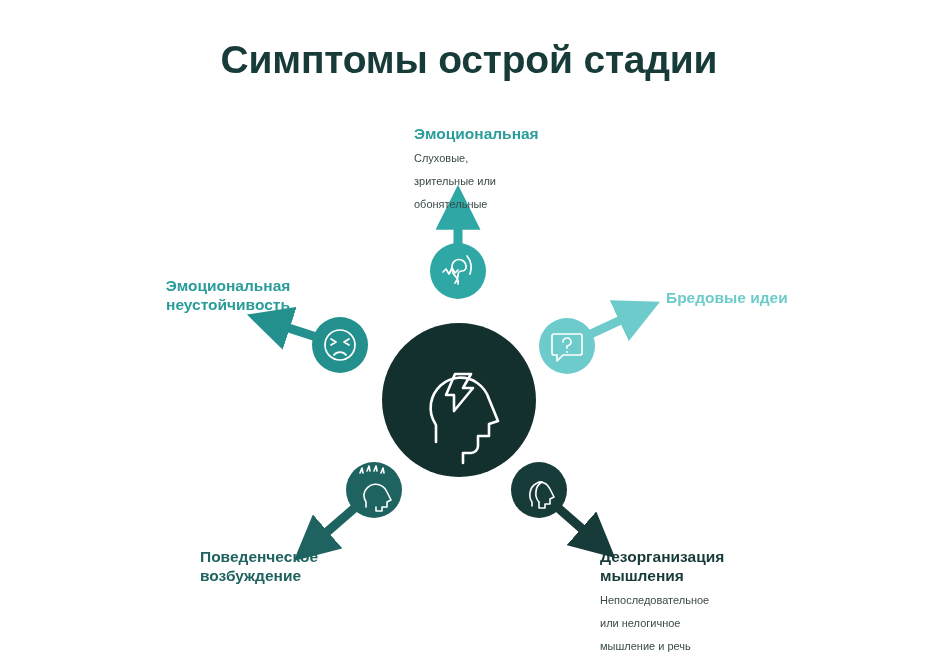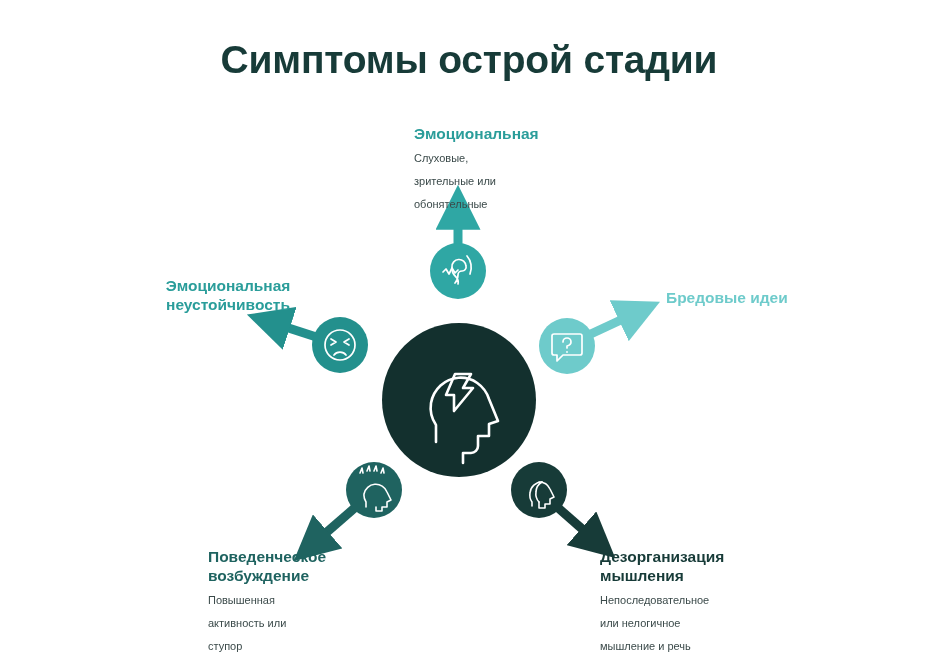--- a/index.html
+++ b/index.html
@@ -49,21 +49,21 @@
     font-size: 11px;
     line-height: 23px;
     color: #3b4a4a;
     margin: 0;
     white-space: pre-line;
   }
   
   #label-hallucinations { top: 124px; left: 414px; width: 190px; }
   #label-emotional      { top: 276px; left: 148px; width: 160px; text-align: center; }
   #label-delusions      { top: 288px; left: 666px; width: 190px; }
-  #label-behavioral     { top: 547px; left: 208px; width: 190px; }
+  #label-behavioral     { top: 547px; left: 200px; width: 190px; }
   #label-disorganized   { top: 547px; left: 600px; width: 190px; }
 </style>
 </head>
 <body>
 
 <div id="infographic">
 
   <div class="title">Симптомы острой стадии</div>
 
   <svg class="canvas" viewBox="0 0 938 665">
@@ -171,23 +171,20 @@
 неустойчивость</div>
   </div>
 
   <div class="node-label" id="label-delusions">
     <div class="node-heading" style="color:#6ecbcb">Бредовые идеи</div>
   </div>
 
   <div class="node-label" id="label-behavioral">
     <div class="node-heading" style="color:#1f6360; white-space:pre-line">Поведенческое
 возбуждение</div>
-    <div class="node-body">Повышенная
-активность или
-ступор</div>
   </div>
 
   <div class="node-label" id="label-disorganized">
     <div class="node-heading" style="color:#173b38; white-space:pre-line">Дезорганизация
 мышления</div>
     <div class="node-body">Непоследовательное
 или нелогичное
 мышление и речь</div>
   </div>
 

